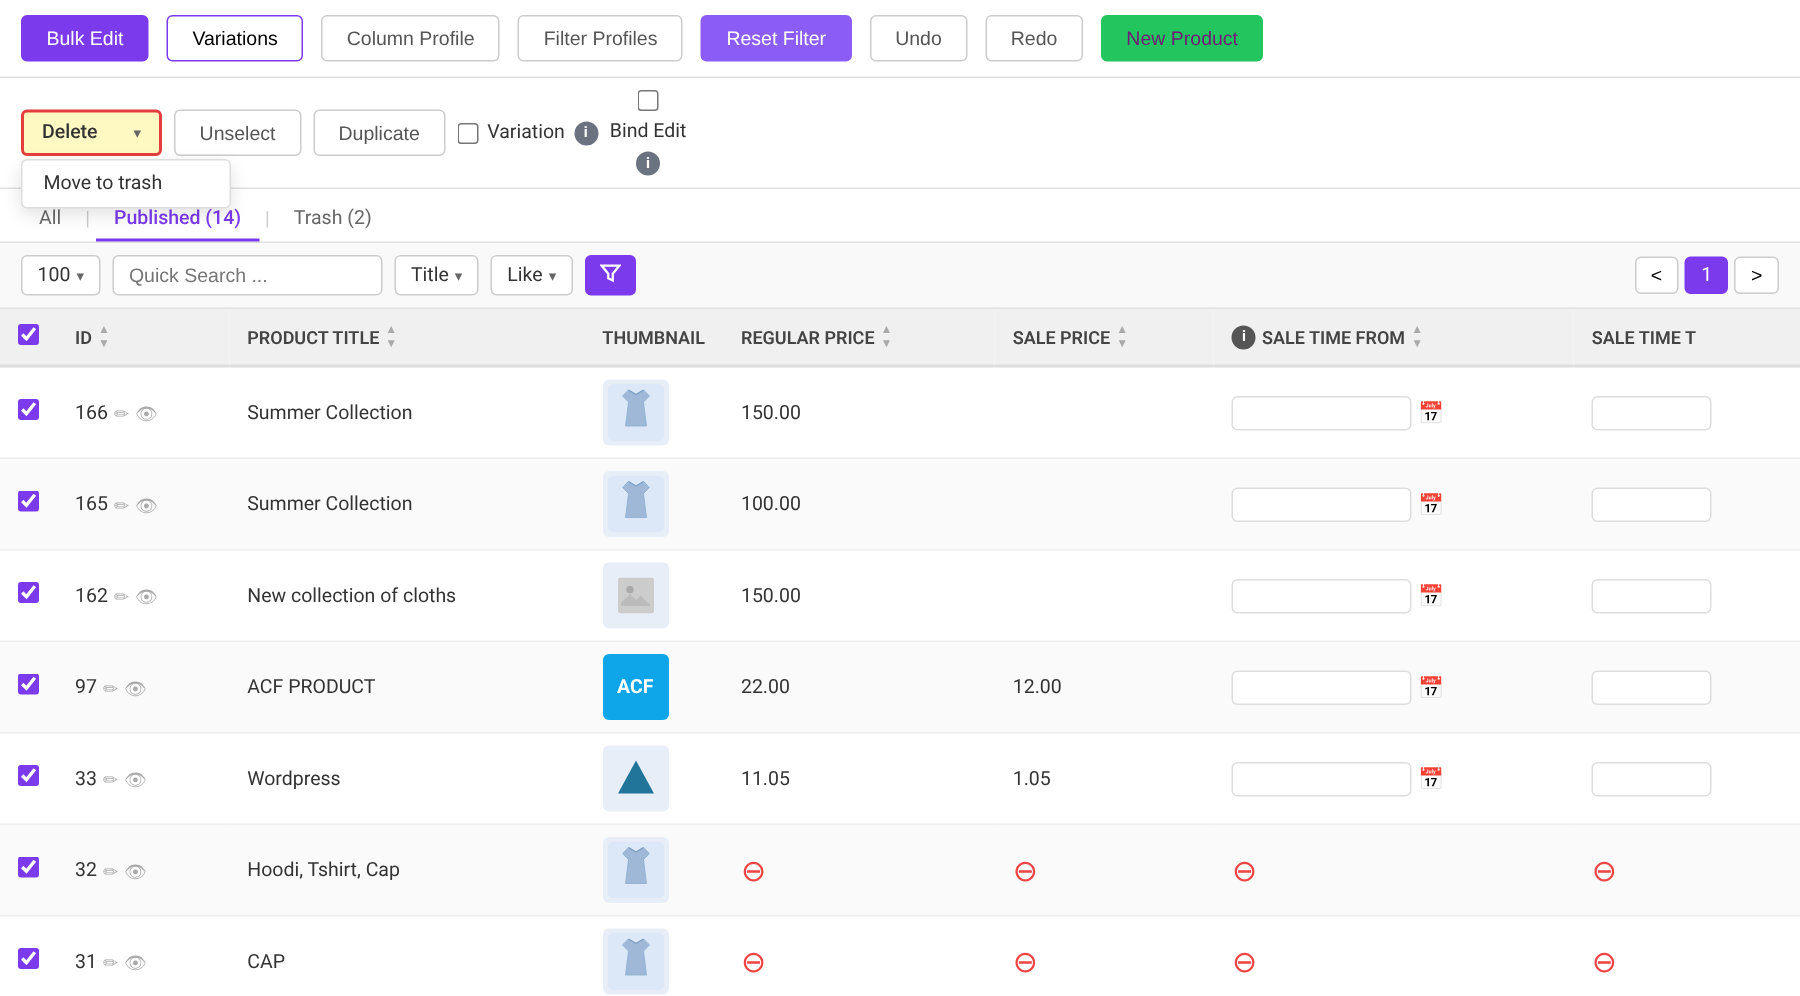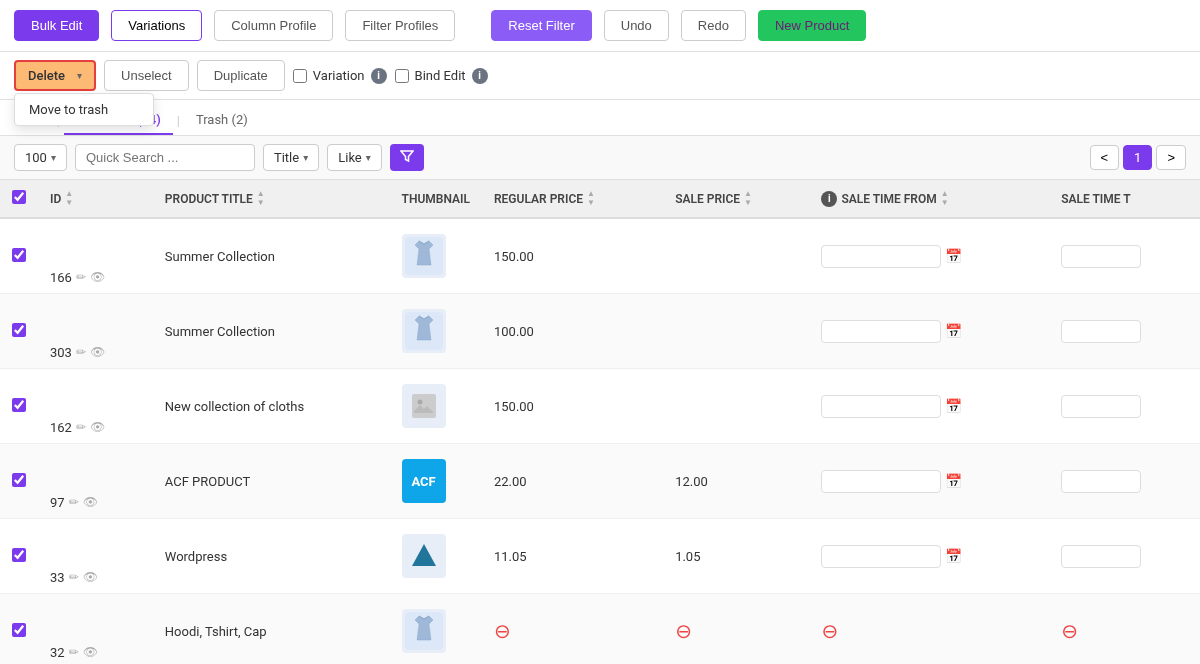--- a/index.html
+++ b/index.html
@@ -12,32 +12,32 @@
 
     .btn {
       padding: 7px 16px; border-radius: 4px; border: 1px solid #ccc;
       background: #fff; cursor: pointer; font-size: 13px; font-weight: 500;
       white-space: nowrap;
     }
     .btn-purple { background: #7c3aed; color: #fff; border-color: #7c3aed; }
     .btn-purple-outline { background: #fff; color: #000000; border-color: #7c3aed; }
     .btn-green { background: #22c55e; color: #701a75; border-color: #22c55e; }
     .btn-gray { background: #fff; color: #555; border-color: #ccc; }
-    .btn-reset { background: #8b5cf6; color: #fff; border-color: #8b5cf6; margin-left: 24px; }
+    .btn-reset { background: #8b5cf6; color: #fff; border-color: #8b5cf6; }
 
     .subbar {
       display: flex; align-items: center; gap: 8px; padding: 8px 14px;
       background: #fff; border-bottom: 1px solid #e0e0e0; position: relative;
     }
 
     .dropdown-container { position: relative; }
     .dropdown-btn {
-      display: flex; align-items: center; gap: 12px;
+      display: flex; align-items: center; gap: 24px;
       padding: 6px 12px; border: 2px solid #e53e3e; border-radius: 4px;
-      background: #fdba74; cursor: pointer; font-size: 13px; font-weight: 500; color: #333;
+      background: #fef9c3; cursor: pointer; font-size: 13px; font-weight: 500; color: #333;
     }
     .dropdown-menu {
       position: absolute; top: 100%; left: 0; z-index: 100;
       background: #fff; border: 1px solid #ddd; border-radius: 4px;
       box-shadow: 0 4px 12px rgba(0,0,0,0.12); min-width: 140px; margin-top: 2px;
     }
     .dropdown-menu-item {
       padding: 8px 14px; cursor: pointer; font-size: 13px; color: #333;
       border-bottom: 1px solid #f0f0f0;
     }
@@ -91,21 +91,21 @@
     td {
       padding: 8px 12px; border-bottom: 1px solid #eee; font-size: 13px; vertical-align: middle;
     }
     tr:nth-child(even) td { background: #fafafa; }
 
     .th-inner { display: flex; align-items: center; gap: 4px; }
     .sort-arrows { display: flex; flex-direction: column; gap: 1px; }
     .sort-arrow { font-size: 8px; color: #aaa; line-height: 1; }
 
     .checkbox-cell { width: 30px; }
-    .id-cell { display: flex; align-items: flex-start; gap: 4px; white-space: nowrap; margin-top: 43px; }
+    .id-cell { display: flex; align-items: flex-end; gap: 4px; white-space: nowrap; }
     .icon-edit, .icon-eye { color: #aaa; font-size: 12px; cursor: pointer; }
 
     .thumbnail-cell { width: 60px; }
     .thumbnail-img {
       width: 44px; height: 44px; border-radius: 4px; background: #e8eef8;
       display: flex; align-items: center; justify-content: center; overflow: hidden;
     }
     .thumb-acf { background: #0ea5e9; color: #fff; font-weight: 700; font-size: 13px; border-radius: 4px; width: 44px; height: 44px; display: flex; align-items: center; justify-content: center; }
     .thumb-wp { background: #e8eef8; width: 44px; height: 44px; display: flex; align-items: center; justify-content: center; border-radius: 4px; }
 
@@ -113,21 +113,21 @@
 
     .info-icon { display: inline-flex; align-items: center; justify-content: center; width: 16px; height: 16px; background: #6b7280; color: #fff; border-radius: 50%; font-size: 10px; font-weight: 700; cursor: pointer; }
 
     .check-purple { accent-color: #7c3aed; width: 14px; height: 14px; }
 
     .calendar-icon { color: #888; font-size: 14px; cursor: pointer; }
 
     .sale-input { border: 1px solid #ddd; border-radius: 4px; padding: 3px 6px; width: 120px; font-size: 13px; }
 
     .variation-label { display: flex; align-items: center; gap: 6px; font-size: 13px; color: #333; }
-    .bind-edit-label { display: flex; align-items: center; gap: 6px; font-size: 13px; color: #333; }
+    .bind-edit-label { display: flex; align-items: center; gap: 6px; font-size: 13px; color: #333; flex-direction: column; }
 
     .chevron-down { font-size: 10px; color: #666; }
   </style>
 </head>
 <body>
 
 <div class="toolbar">
   <button class="btn btn-purple">Bulk Edit</button>
   <button class="btn btn-purple-outline">Variations</button>
   <button class="btn btn-gray">Column Profile</button>
@@ -287,21 +287,21 @@
        </div>
           </td>
     <td><input class="sale-input" type="text" style="width: 80px;" value=""></td>
   </tr>
         <tr>
     <td class="checkbox-cell">
       <input type="checkbox" class="check-purple" checked="" style="">
     </td>
     <td>
       <div class="id-cell">
-        <span>303</span>
+        <span>165</span>
         <span class="icon-edit">✏</span>
         <span class="icon-eye">👁</span>
       </div>
     </td>
     <td>
       <span>Summer Collection</span>
     </td>
     <td class="thumbnail-cell">
       <div class="thumbnail-img">
       <svg width="38" height="38" viewBox="0 0 38 38" fill="none">

